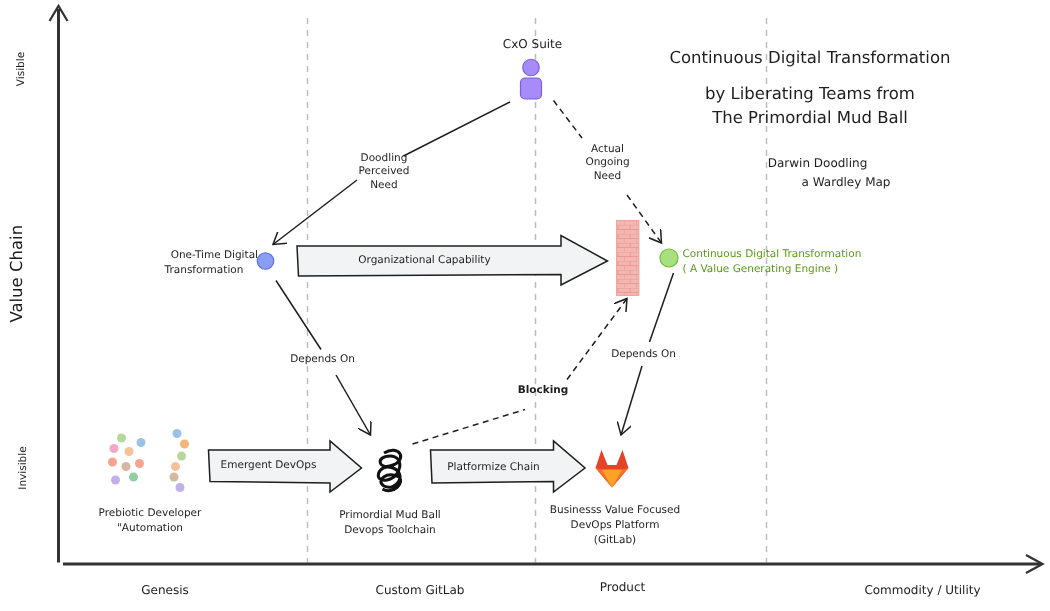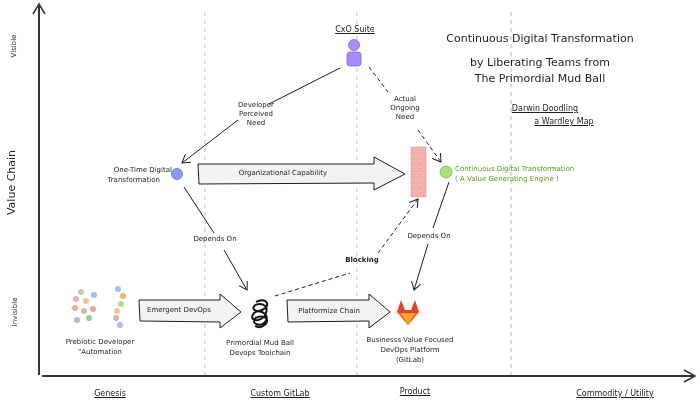--- a/index.html
+++ b/index.html
@@ -1,20 +1,20 @@
 <!DOCTYPE html>
 <html><head>
 <meta charset="utf-8">
 <style>
   html, body { margin: 0; padding: 0; background: #ffffff; }
   body { width: 700px; height: 407px; position: relative; overflow: hidden;
          font-family: "DejaVu Sans", sans-serif; color: #1e1e1e; }
   .t { position: absolute; white-space: nowrap; text-align: center; line-height: 1.2; }
   .small { font-size: 7px; }
-  .mid { font-size: 8px; text-decoration: underline; }
+  .mid { font-size: 8px; }
   .axis-lbl { font-size: 11px; }
   .title { font-size: 11px; }
   svg.map { position: absolute; left: 0; top: 0; }
   .vert { position: absolute; transform: rotate(-90deg); transform-origin: center; white-space: nowrap; }
   .green { color: #5a9a1a; }
 </style>
 </head>
 <body>
 
 <svg class="map" width="700" height="407" viewBox="0 0 700 407">
@@ -108,36 +108,36 @@
 <div class="vert small" style="left:-8px;top:308px;width:46px;text-align:center;">Invisible</div>
 
 <div class="t mid" style="left:80px;top:389px;width:60px;">Genesis</div>
 <div class="t mid" style="left:235px;top:389px;width:90px;">Custom GitLab</div>
 <div class="t mid" style="left:380px;top:387px;width:70px;">Product</div>
 <div class="t mid" style="left:550px;top:389px;width:130px;">Commodity / Utility</div>
 
 <div class="t mid" style="left:320px;top:25px;width:70px;">CxO Suite</div>
 
 <div class="t small" style="left:100px;top:166px;width:72px;text-align:right;">One-Time Digital</div>
-<div class="t small" style="left:88px;top:176px;width:72px;text-align:right;">Transformation</div>
+<div class="t small" style="left:100px;top:176px;width:72px;">Transformation</div>
 
 <div class="t small green" style="left:455px;top:165px;text-align:left;">Continuous Digital Transformation</div>
 <div class="t small green" style="left:455px;top:175px;text-align:left;">( A Value Generating Engine )</div>
 
 <div class="t small" style="left:55px;top:338px;width:90px;">Prebiotic Developer</div>
 <div class="t small" style="left:55px;top:348px;width:90px;">"Automation</div>
 
 <div class="t small" style="left:215px;top:339px;width:90px;">Primordial Mud Ball</div>
 <div class="t small" style="left:215px;top:349px;width:90px;">Devops Toolchain</div>
 
 <div class="t small" style="left:360px;top:336px;width:100px;">Businesss Value Focused</div>
 <div class="t small" style="left:360px;top:346px;width:100px;">DevOps Platform</div>
 <div class="t small" style="left:360px;top:356px;width:100px;">(GitLab)</div>
 
-<div class="t small" style="left:236px;top:101px;width:40px;">Developer</div>
+<div class="t small" style="left:236px;top:101px;width:40px;">Doodling</div>
 <div class="t small" style="left:236px;top:110px;width:40px;">Perceived</div>
 <div class="t small" style="left:236px;top:119px;width:40px;">Need</div>
 
 <div class="t small" style="left:385px;top:95px;width:40px;">Actual</div>
 <div class="t small" style="left:385px;top:104px;width:40px;">Ongoing</div>
 <div class="t small" style="left:385px;top:113px;width:40px;">Need</div>
 
 <div class="t small" style="left:190px;top:235px;width:50px;">Depends On</div>
 <div class="t small" style="left:404px;top:232px;width:50px;">Depends On</div>
 <div class="t small" style="left:342px;top:256px;width:40px;font-weight:bold;">Blocking</div>

